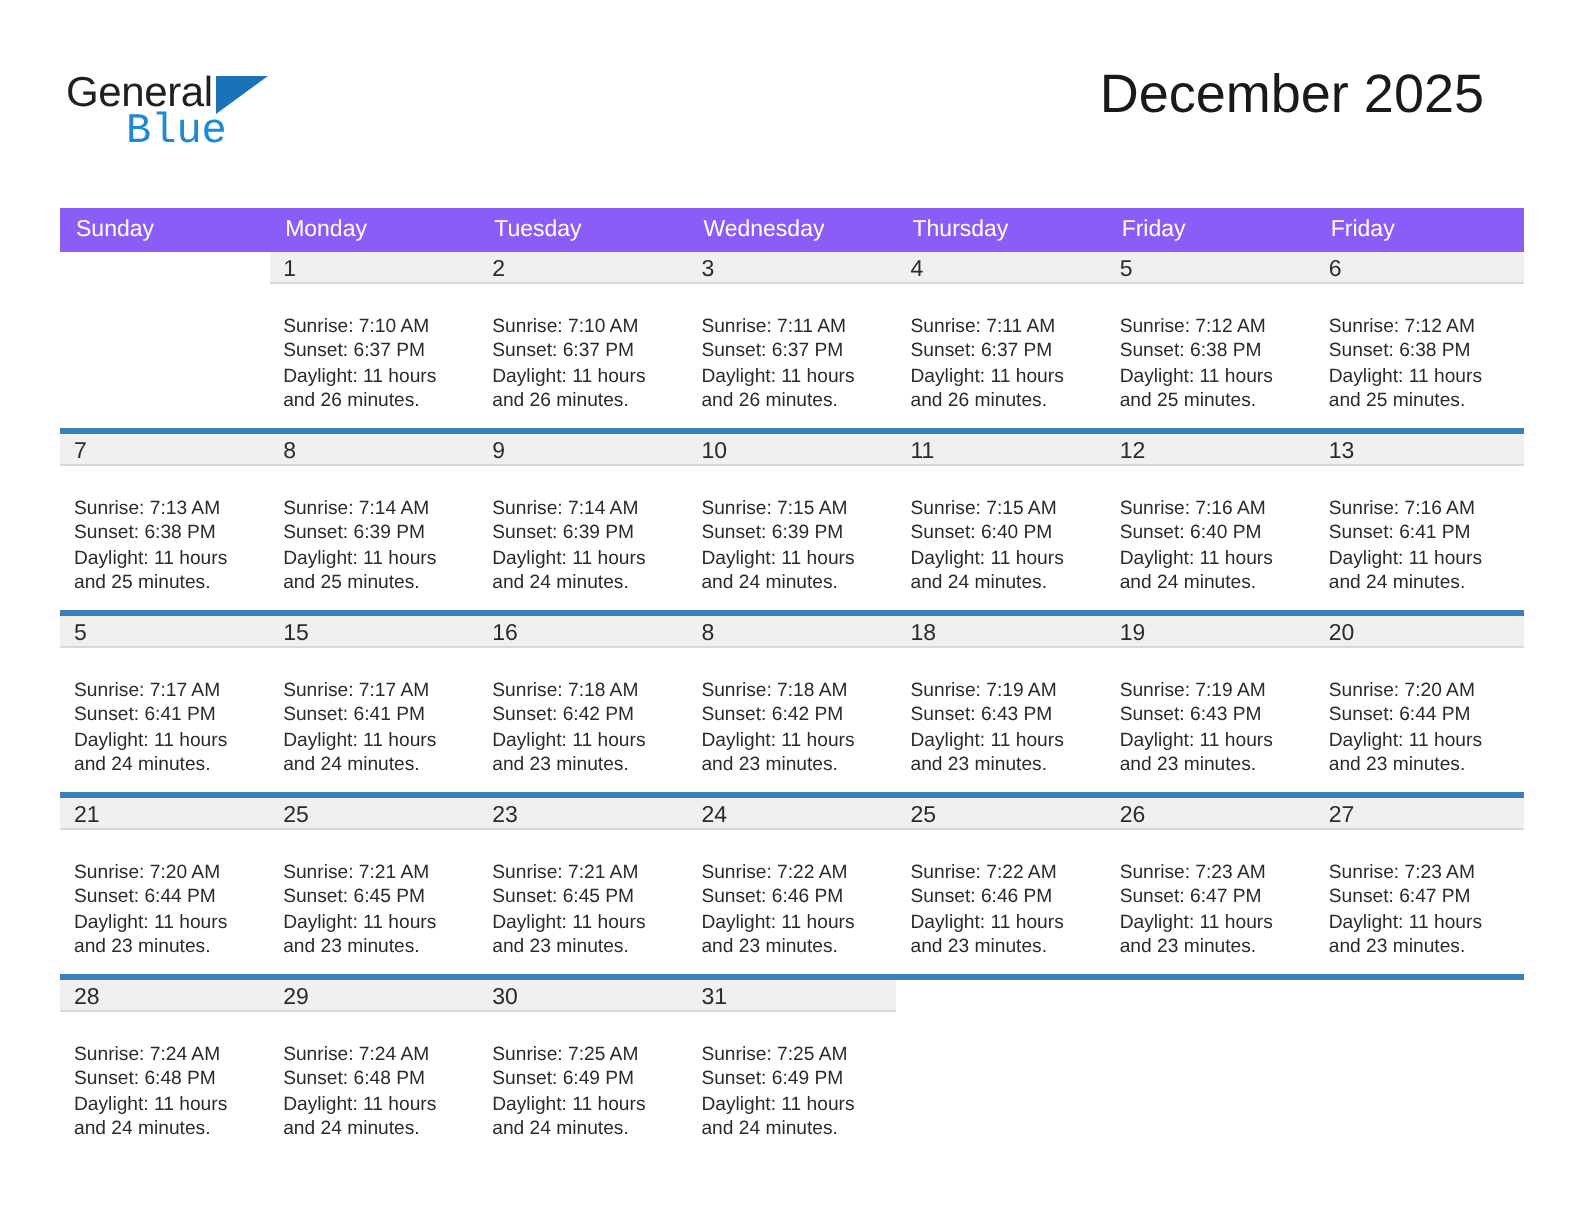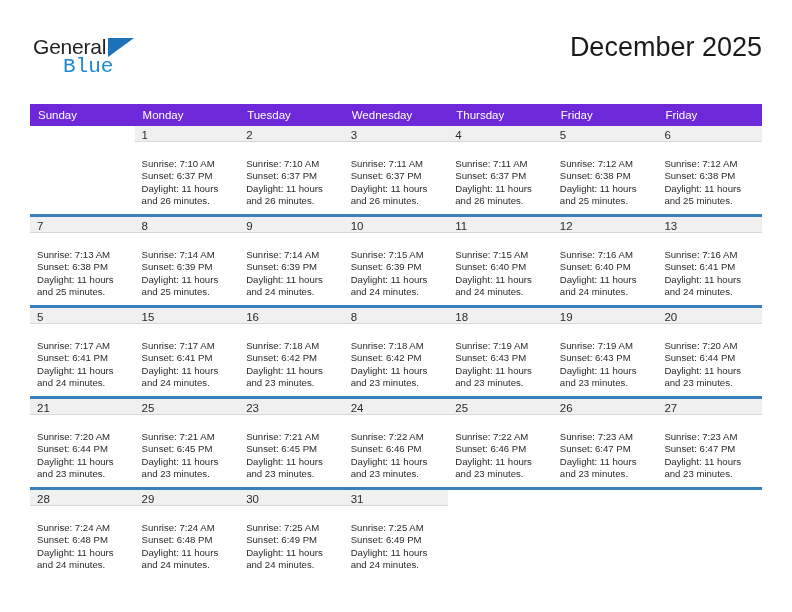--- a/index.html
+++ b/index.html
@@ -55,21 +55,21 @@
     position: absolute;
     left: 30px;
     top: 20px;
     font-size: 21px;
     line-height: 22px;
     color: #1c8ad6;
     font-family: Liberation Mono, monospace;
   }
   .title-block {
     position: absolute;
-    right: 30px;
+    right: 50px;
     top: 31px;
     text-align: right;
   }
   .cal-title {
     font-size: 27px;
     line-height: 32px;
     color: #1a1a1a;
     font-weight: normal;
     margin: 0;
     white-space: nowrap;
@@ -85,21 +85,21 @@
   
   .cal {
     position: absolute;
     left: 30px;
     top: 104px;
     width: 732px;
     border-collapse: collapse;
     table-layout: fixed;
   }
   .cal th {
-    background: #6d28d9;
+    background: #8b5cf6;
     color: #ffffff;
     font-size: 11.5px;
     font-weight: normal;
     text-align: left;
     padding: 5px 0 5px 8px;
     height: 21px;
     border: none;
   }
   .cal td {
     vertical-align: top;

